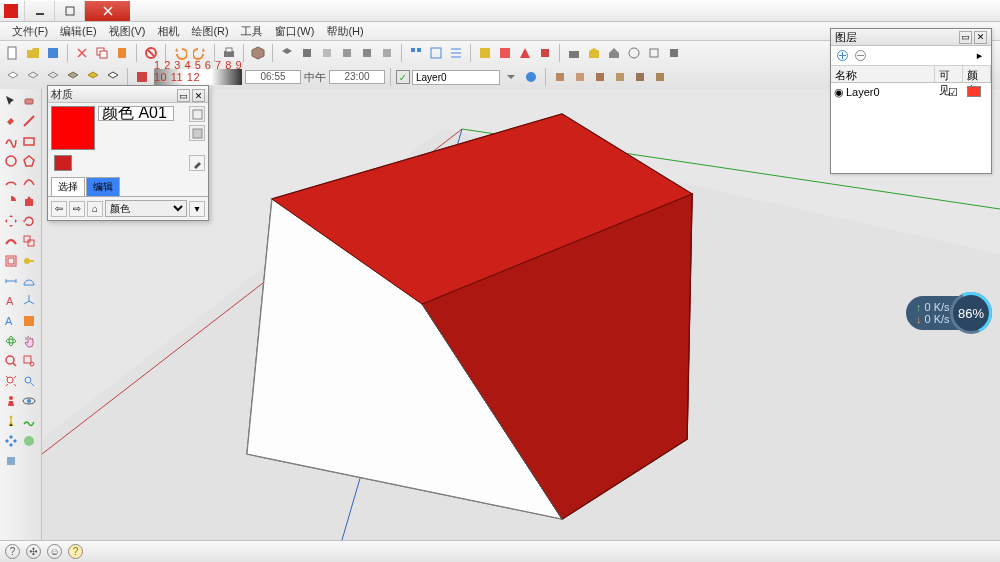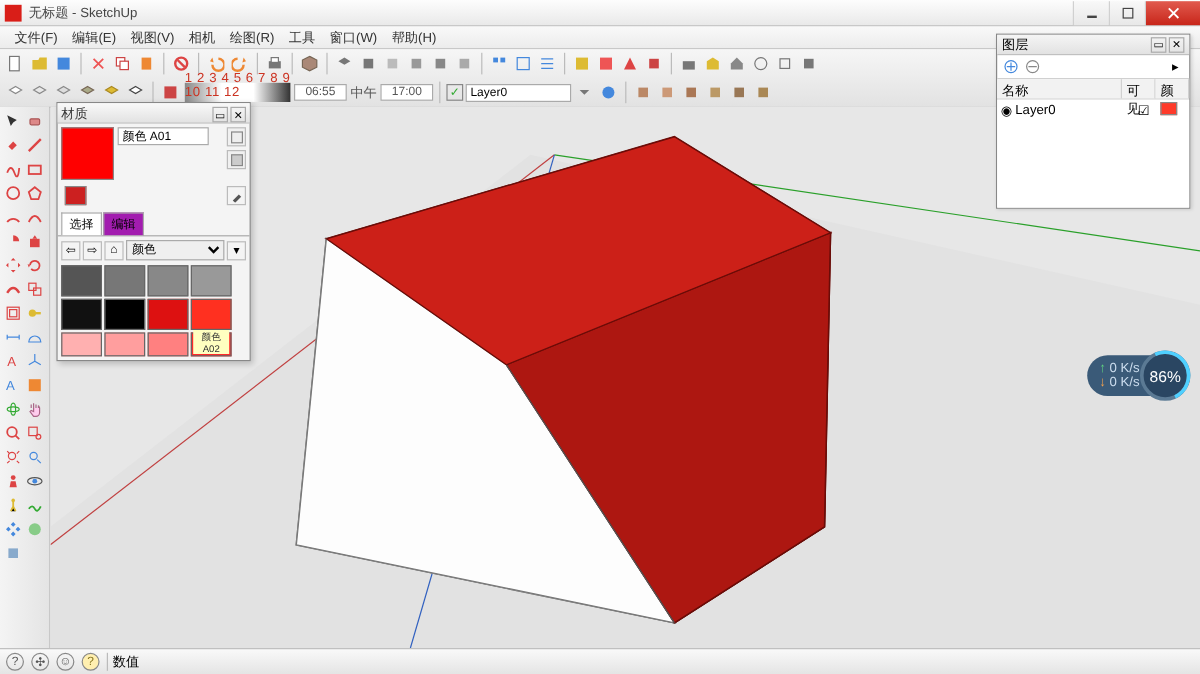--- a/index.html
+++ b/index.html
@@ -22,44 +22,44 @@
 .toolbars { background:linear-gradient(#f6f6f6,#e2e2e2); border-bottom:1px solid #b8b8b8; }
 .tb-row { height:24px; display:flex; align-items:center; padding:0 4px; gap:2px; }
 .tb-sep { width:1px; height:18px; background:#bbb; margin:0 3px; }
 .tb-icon { width:18px; height:18px; display:flex; align-items:center; justify-content:center; cursor:default; border:1px solid transparent; }
 .tb-icon svg { width:14px; height:14px; }
 
 
 .shadow-strip { display:flex; align-items:center; gap:3px; font-size:10px; color:#555; }
 .time-scale { width:88px; height:16px; background:linear-gradient(to right,#888 0%,#fff 35%,#fff 65%,#333 100%); position:relative; font-size:8px; color:#cc3322; }
 .time-scale span { position:relative; top:-10px; letter-spacing:0.5px; }
-.time-box { width:44px; height:14px; font-size:10px; text-align:center; background:#fff; border:1px solid #aaa; }
+.time-box { width:56px; height:14px; font-size:10px; text-align:center; background:#fff; border:1px solid #aaa; }
 .layer-input { width:88px; height:15px; border:1px solid #aaa; background:#fff; font-size:10px; padding-left:3px; }
 
 
 .left-tools { position:absolute; left:0; top:89px; width:42px; bottom:22px; background:linear-gradient(to right,#f4f4f4,#e4e4e4); border-right:1px solid #c0c0c0; display:flex; flex-wrap:wrap; align-content:flex-start; padding:2px; gap:0px; }
 .lt { width:18px; height:18px; margin:1px 0; display:flex; align-items:center; justify-content:center; cursor:default; }
 .lt svg { width:14px; height:14px; }
 
 
 .viewport { position:absolute; left:42px; right:0; top:89px; bottom:22px; background:#e7e7e7; overflow:hidden; }
 
 
 .panel { position:absolute; left:47px; top:85px; width:162px; background:#f4f4f4; border:1px solid #888; box-shadow:2px 2px 5px rgba(0,0,0,0.2); z-index:10; }
 .panel-hd { height:17px; background:linear-gradient(#f9f9f9,#e2e2e2); display:flex; align-items:flex-end; padding:0 3px; border-bottom:1px solid #c0c0c0; }
 .panel-hd .t { flex:1; color:#333; }
 .panel-hd .x { width:13px; height:13px; border:1px solid #aaa; display:flex; align-items:center; justify-content:center; font-size:9px; cursor:default; }
 .mat-top { display:flex; padding:3px; gap:3px; align-items:flex-start; }
 .mat-preview { width:44px; height:44px; background:#ff0000; border:1px solid #888; }
-.mat-name { width:76px; height:15px; border:1px solid #aaa; background:#fff; font-size:10px; padding-left:3px; }
+.mat-name { width:76px; height:15px; border:1px solid #aaa; background:#fff; font-size:16px; padding-left:3px; }
 .mat-tools { display:flex; flex-direction:column; gap:3px; margin-left:auto; }
 .mat-tools .mt { width:16px; height:16px; border:1px solid #bbb; background:#f0f0f0; display:flex; align-items:center; justify-content:center; cursor:default; }
 .mat-small { width:18px; height:16px; border:1px solid #888; background:#cc2020; margin:2px 3px; }
 .mat-tabs { display:flex; padding:0 3px; gap:1px; margin-top:2px; }
-.mat-tab { padding:2px 6px; background:#a21caf; border:1px solid #aaa; border-bottom:none; font-size:10px; cursor:default; }
+.mat-tab { padding:2px 6px; background:#3b82f6; border:1px solid #aaa; border-bottom:none; font-size:10px; cursor:default; }
 .mat-tab.active { background:#fff; }
 .mat-body { border-top:1px solid #aaa; padding:3px; }
 .mat-nav { display:flex; gap:2px; align-items:center; }
 .mat-nav .nb { width:16px; height:16px; border:1px solid #bbb; background:#f4f4f4; display:flex; align-items:center; justify-content:center; font-size:10px; cursor:default; }
 .mat-nav select { flex:1; height:17px; font-size:10px; border:1px solid #aaa; }
 .swatches { display:flex; flex-wrap:wrap; gap:2px; margin-top:4px; }
 .sw { width:34px; height:26px; border:1px solid #666; cursor:default; }
 .sw-row2 { width:34px; height:20px; border:1px solid #666; cursor:default; }
 
 
@@ -93,21 +93,20 @@
 .status .val { width:160px; border-left:1px solid #bbb; padding-left:4px; }
 
 
 .ico-red{fill:#d44;} .ico-blue{fill:#48d;} .ico-yel{fill:#db3;} .ico-gry{fill:#777;} .ico-org{fill:#e83;} .ico-blk{fill:#333;}
 </style>
 </head>
 <body>
 
 <div class="titlebar">
   <div class="app-icon"></div>
-  <div class="title">无标题 - SketchUp</div>
   <div class="tb-btns">
     <div class="tb-btn">
         <svg viewBox="0 0 10 10">
           <rect x="1" y="7" width="8" height="2" fill="#444"></rect>
         </svg>
       </div>
     <div class="tb-btn">
         <svg viewBox="0 0 10 10">
           <rect x="1" y="1" width="8" height="8" fill="none" stroke="#444"></rect>
         </svg>
@@ -333,21 +332,21 @@
     <div class="tb-sep"></div>
     <div class="shadow-strip">
       <div class="tb-icon">
           <svg viewBox="0 0 14 14">
             <rect x="2" y="2" width="10" height="10" fill="#c44"></rect>
           </svg>
         </div>
       <div class="time-scale"><span>1 2 3 4 5 6 7 8 9 10 11 12</span></div>
       <div class="time-box">06:55</div>
       <span>中午</span>
-      <div class="time-box">17:00</div>
+      <div class="time-box">23:00</div>
     </div>
     <div class="tb-sep"></div>
     <div style="width:14px;height:14px;border:1px solid #888;display:flex;align-items:center;justify-content:center;font-size:10px;color:#3a3">✓</div>
     <input class="layer-input" value="Layer0" style="">
     <div class="tb-icon">
         <svg viewBox="0 0 14 14">
           <path d="M3 5l4 4 4-4z" class="ico-gry"></path>
         </svg>
       </div>
     <div class="tb-icon">
@@ -652,36 +651,20 @@
     <div class="mat-tab">编辑</div>
   </div>
   <div class="mat-body">
     <div class="mat-nav">
       <div class="nb">⇦</div>
       <div class="nb">⇨</div>
       <div class="nb">⌂</div>
       <select><option>颜色</option></select>
       <div class="nb">▾</div>
     </div>
-    <div class="swatches">
-      <div class="sw" style="background:#555"></div>
-      <div class="sw" style="background:#777"></div>
-      <div class="sw" style="background:#888"></div>
-      <div class="sw" style="background:#999"></div>
-      <div class="sw" style="background:#111"></div>
-      <div class="sw" style="background:#000"></div>
-      <div class="sw" style="background:#dd1111"></div>
-      <div class="sw" style="background:#ff3020"></div>
-      <div class="sw-row2" style="background:#ffb0b0"></div>
-      <div class="sw-row2" style="background:#ff9e9e"></div>
-      <div class="sw-row2" style="background:#ff8080"></div>
-      <div class="sw-row2" style="background:#ff2a2a;position:relative">
-        <span style="position:absolute;bottom:1px;left:1px;right:1px;font-size:8px;background:#ffffc0;color:#333;text-align:center">颜色  A02</span>
-      </div>
-    </div>
   </div>
 </div>
 
 <div class="layers">
   <div class="layers-hd">
     <span class="t">图层</span>
     <span class="x" style="width:13px;height:13px;border:1px solid #aaa;display:flex;align-items:center;justify-content:center;font-size:9px;">▭</span>
     <span class="x" style="width:13px;height:13px;border:1px solid #aaa;display:flex;align-items:center;justify-content:center;font-size:9px;margin-left:2px">✕</span>
   </div>
   <div class="layers-tb">
@@ -728,14 +711,13 @@
   </div>
   <div class="speed-circ">86%</div>
   <div class="speed-arc"></div>
 </div>
 
 <div class="status">
   <div class="sb">?</div>
   <div class="sb">✣</div>
   <div class="sb">☺</div>
   <div class="sb q">?</div>
-  <span class="val">数值</span>
 </div>
 
 </body></html>

